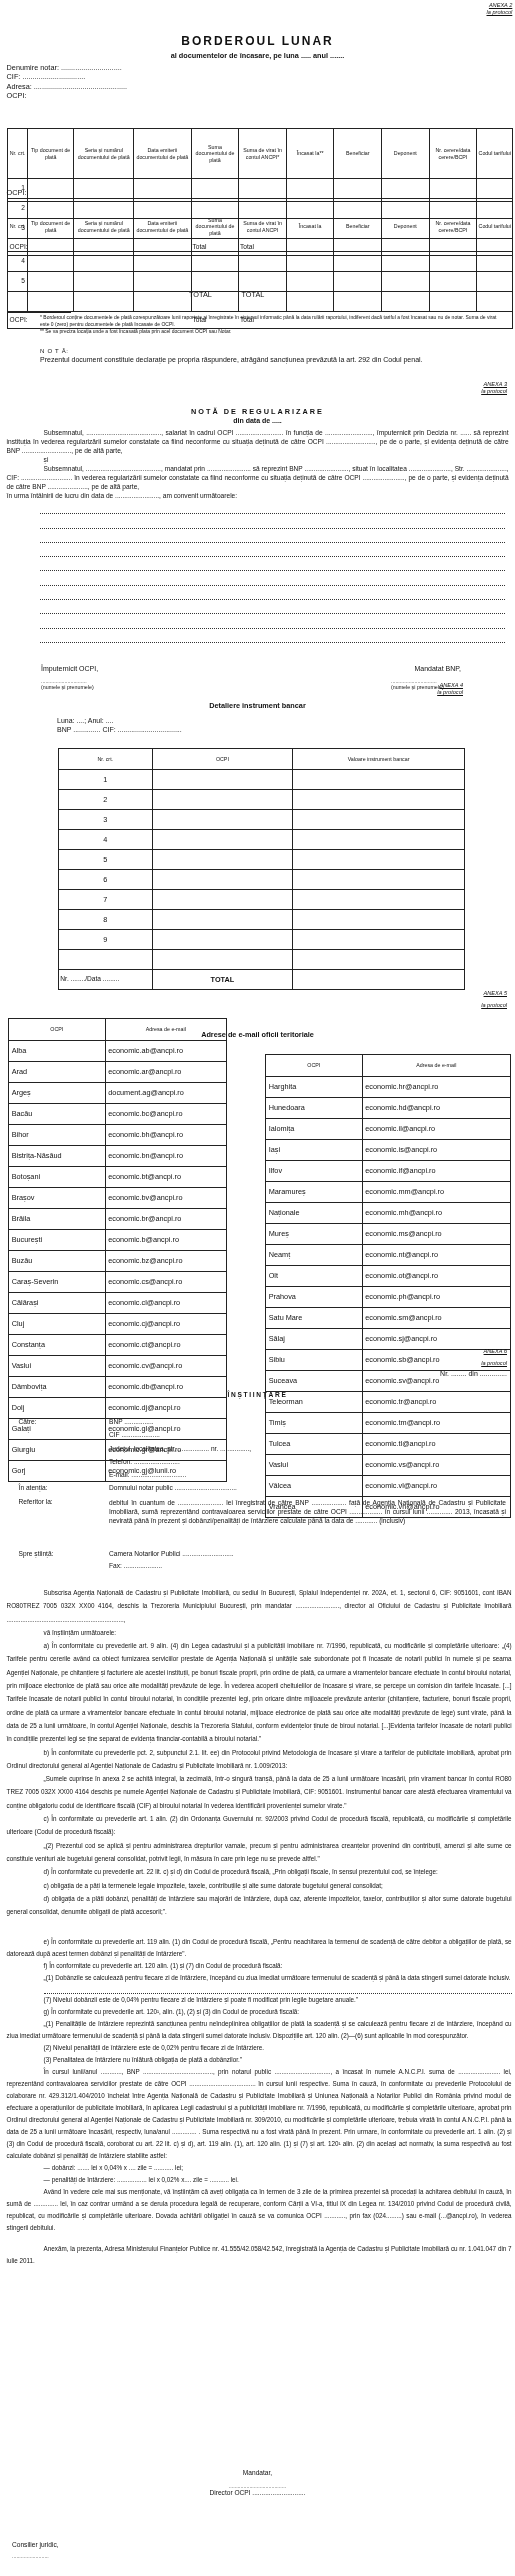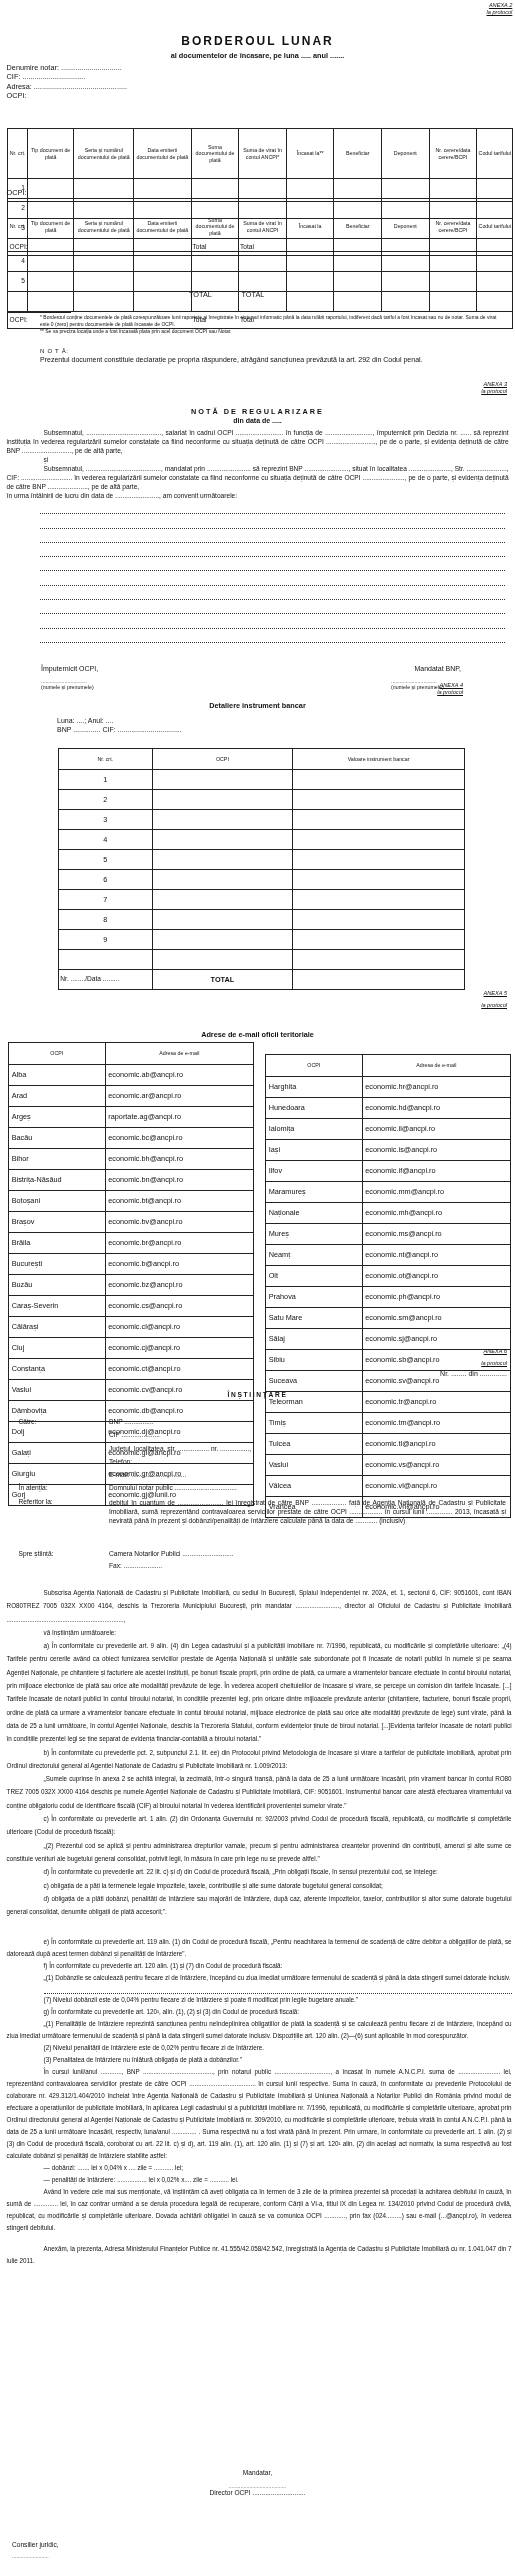--- a/index.html
+++ b/index.html
@@ -300,39 +300,39 @@
     </tr>
   </tbody>
     </table>
 
   <div class="annex" style="top:987px; right:8px; line-height:2.2;">
     <div>ANEXA 5</div>
     <div>la protocol</div>
   </div>
   <div class="abs center bold" style="top:1030px; left:0; width:515px; font-size:7.3px;">Adrese de e-mail oficii teritoriale</div>
 
-  <table class="t5 abs" style="top:1042px; left:8px; width:246px;">
+  <table class="t5 abs" style="top:1018px; left:8px; width:219px;">
     <thead>
       <tr>
         <th style="width:93px">OCPI</th>
         <th>Adresa de e-mail</th>
       </tr>
     </thead>
     <tbody id="email-left-body">
         <tr>
           <td>Alba</td>
           <td>economic.ab@ancpi.ro</td>
         </tr>
         <tr>
           <td>Arad</td>
           <td>economic.ar@ancpi.ro</td>
         </tr>
         <tr>
           <td>Argeș</td>
-          <td>raportate.ag@ancpi.ro</td>
+          <td>document.ag@ancpi.ro</td>
         </tr>
         <tr>
           <td>Bacău</td>
           <td>economic.bc@ancpi.ro</td>
         </tr>
         <tr>
           <td>Bihor</td>
           <td>economic.bh@ancpi.ro</td>
         </tr>
         <tr>

